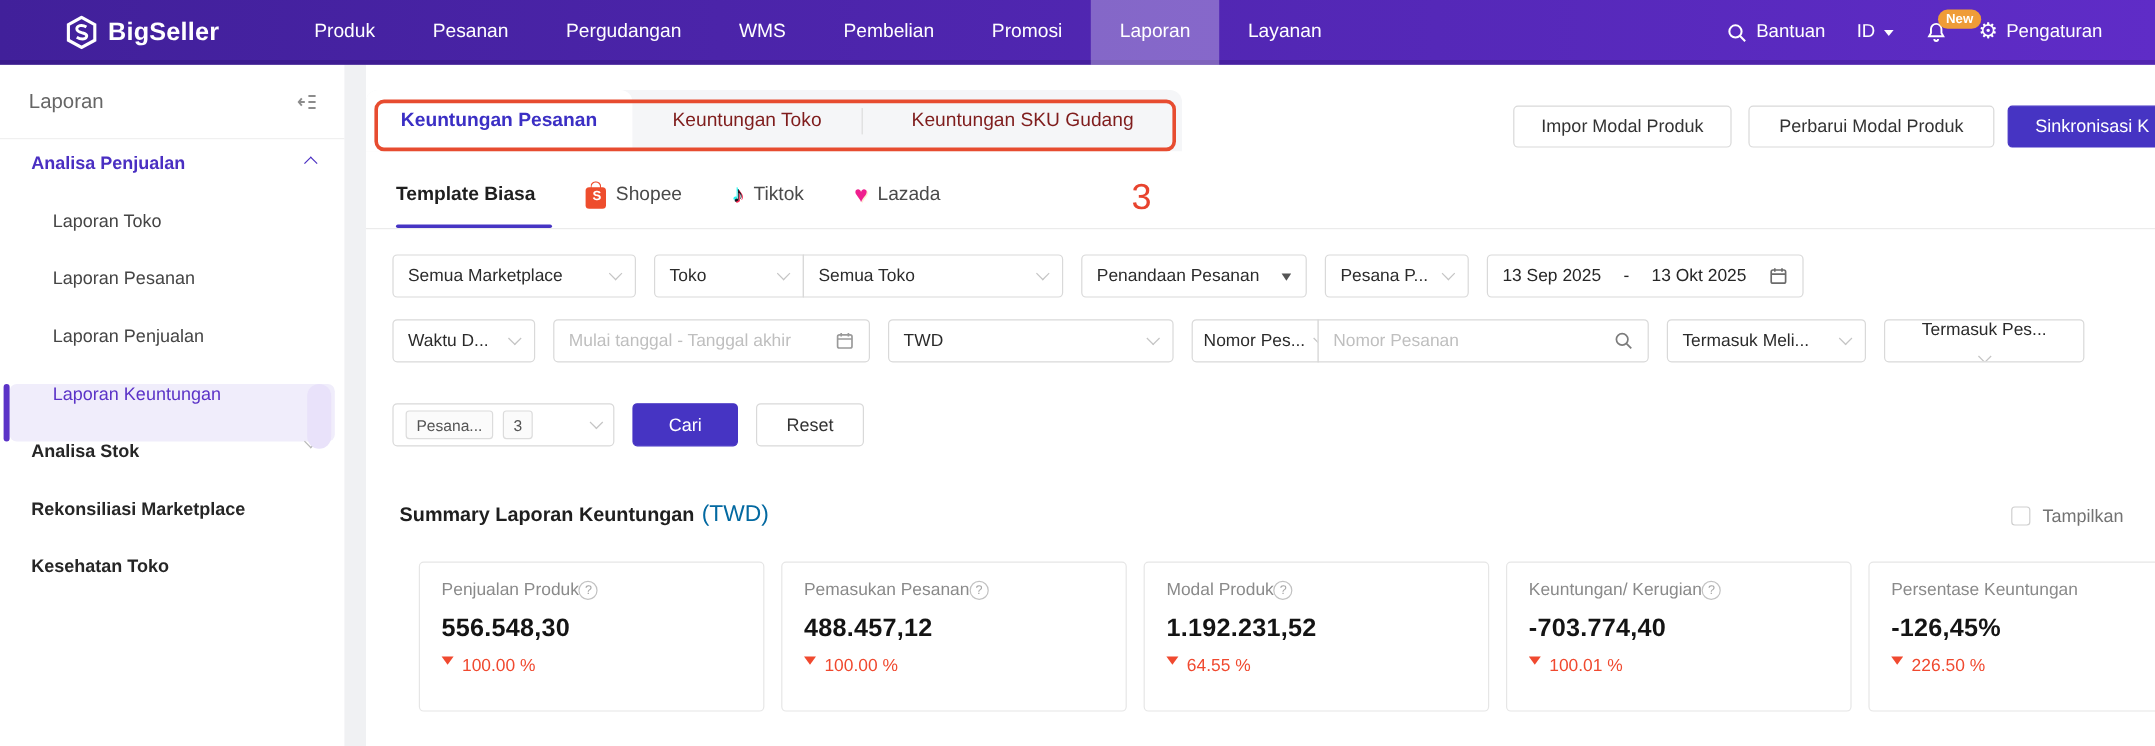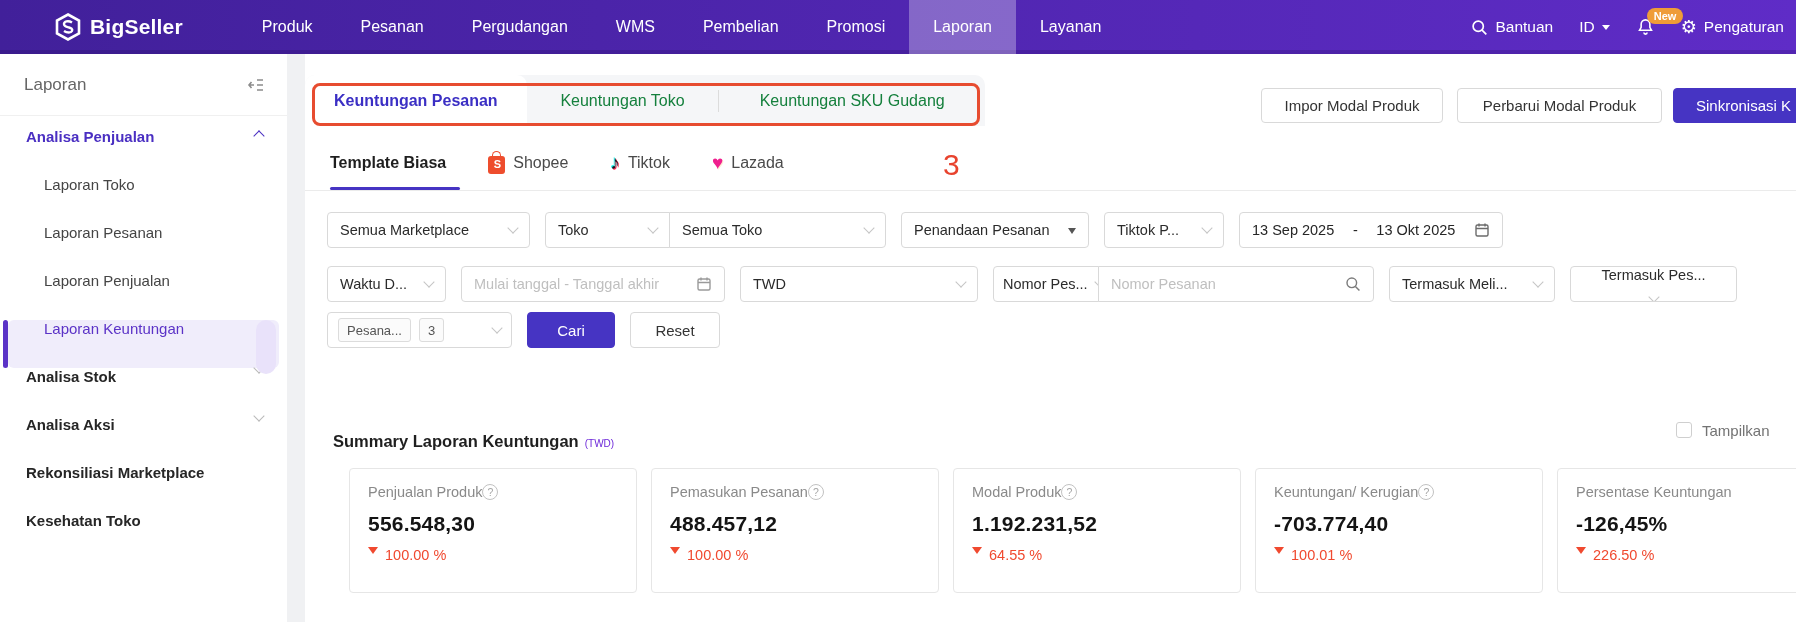--- a/index.html
+++ b/index.html
@@ -17,21 +17,21 @@
   }
   .brand { display:flex; align-items:center; gap:9px; margin-left:55px; }
   .brand-logo { display:flex; }
   .brand-name { font-size:21px; font-weight:bold; letter-spacing:.2px; }
   .nav-items { display:flex; margin-left:55px; height:54px; }
   .nav-item {
     padding:0 24px; height:54px; line-height:54px; font-size:16px;
     cursor:pointer; white-space:nowrap;
   }
   .nav-item.active { background:rgba(255,255,255,.30); }
-  .nav-right { margin-left:auto; margin-right:12px; display:flex; align-items:center; gap:26px; font-size:15.5px; }
+  .nav-right { margin-left:auto; margin-right:44px; display:flex; align-items:center; gap:26px; font-size:15.5px; }
   .nav-right .cluster { display:flex; align-items:center; gap:7px; cursor:pointer; }
   .caret-solid-w { width:0; height:0; border:4.5px solid transparent; border-top:5.5px solid #fff; margin-top:5px; }
   .bell-wrap { position:relative; display:flex; }
   .badge-new {
     position:absolute; top:-9px; left:11px; background:#ef9c38; color:#fff;
     font-size:11px; font-weight:bold; border-radius:9px; padding:1.5px 7px; line-height:13px;
   }
   .gear-icon::before { content:"⚙"; font-size:18px; line-height:18px; }
 
   
@@ -62,21 +62,21 @@
   
   .main { position:absolute; left:305px; top:54px; width:1491px; height:568px; }
   .panel-top { position:absolute; left:0; top:0; width:1491px; height:388px; background:#fff; }
   .panel-sum { position:absolute; left:0; top:348px; width:1491px; height:220px; background:#fff; }
 
   
   .tabstrip {
     position:absolute; left:0; top:21px; width:680px; height:51px;
     background:#f5f6f8; border-radius:10px 10px 0 0; display:flex; align-items:stretch;
   }
-  .tab { display:flex; align-items:center; justify-content:center; font-size:16px; color:#15803d; cursor:pointer; }
+  .tab { display:flex; align-items:center; justify-content:center; font-size:16px; color:#7f1d1d; cursor:pointer; }
   .tab.active { width:222px; background:#fff; border-radius:10px 10px 0 0; color:#3b2fc4; font-weight:bold; }
   .tab.t2 { width:192px; }
   .tab.t3 { width:266px; }
   .tab-divider { width:1px; height:22px; background:#dcdcdc; align-self:center; }
   .anno-box {
     position:absolute; left:7px; top:29px; width:668px; height:43px;
     border:3px solid #e74c30; border-radius:8px; z-index:5; pointer-events:none;
   }
   .anno-num { position:absolute; left:638px; top:94px; font-size:30px; color:#e8432e; z-index:5; }
 
@@ -95,21 +95,21 @@
   .subtab-underline { position:absolute; left:25px; top:133px; width:130px; height:3px; background:#4634c3; border-radius:2px; }
   .subtab-divider { position:absolute; left:0; top:136px; width:1491px; height:1px; background:#ebebeb; }
   .shopee-ic { width:17px; height:18px; background:#ee4d2d; border-radius:3px; position:relative; margin-top:3px; }
   .shopee-ic::before { content:""; position:absolute; top:-5px; left:4px; width:7px; height:7px; border:1.6px solid #ee4d2d; border-bottom:none; border-radius:5px 5px 0 0; }
   .shopee-ic::after { content:"S"; position:absolute; left:5.5px; top:2px; color:#fff; font-size:11px; font-weight:bold; }
   .tiktok-ic::before { content:"♪"; font-size:19px; color:#161823; text-shadow:1px 1px 0 #fe2c55, -1px -1px 0 #25f4ee; }
   .lazada-ic::before { content:"♥"; font-size:19px; color:#ef1f8e; text-shadow:1px 1px 0 #f8a11d33; }
 
   
   .frow { position:absolute; left:22px; display:flex; gap:15px; }
-  .frow1 { top:158px; } .frow2 { top:212px; } .frow3 { top:258px; }
+  .frow1 { top:158px; } .frow2 { top:212px; } .frow3 { top:282px; }
   .sel, .inputwrap {
     height:36px; border:1px solid #d9d9d9; border-radius:4px; background:#fff;
     display:flex; align-items:center; padding:0 12px; font-size:14.5px; color:#2b2b2b;
     white-space:nowrap; justify-content:space-between; gap:8px; overflow:hidden;
   }
   .sel { cursor:pointer;text-align:center; }
   .group { display:flex; }
   .group > :first-child { border-radius:4px 0 0 4px; }
   .group > :last-child { border-radius:0 4px 4px 0; margin-left:-1px; }
   .caret-solid-d { width:0; height:0; border:4.5px solid transparent; border-top:6px solid #555; margin-top:5px; flex:none; }
@@ -117,21 +117,21 @@
   .inputwrap input { border:none; outline:none; flex:1; font-size:14.5px; font-family:inherit; color:#2b2b2b; min-width:0; background:transparent; }
   .inputwrap input::placeholder { color:#bfbfbf; }
   .datebox span { color:#262626; }
   .tagbox { height:24px; border:1px solid #dcdcdc; border-radius:3px; background:#fbfbfb; display:flex; align-items:center; padding:0 8px; font-size:13px; color:#555; }
   .btn-cari { width:88px; height:36px; }
   .btn-reset { width:90px; height:36px; }
 
   
   .sum-title-row { position:absolute; left:28px; top:16px; display:flex; align-items:baseline; gap:6px; }
   .sum-title { font-size:16.5px; font-weight:bold; color:#1f1f1f; }
-  .sum-cur { font-size:10px; color:#6d28d9;margin-top:20px; }
+  .sum-cur { font-size:19px; color:#0369a1; }
   .cb { position:absolute; left:1371px; top:20px; width:16px; height:16px; border:1px solid #cfcfcf; border-radius:3px; background:#fff; cursor:pointer; }
   .cb-label { position:absolute; left:1397px; top:20px; font-size:15px; color:#737373; white-space:nowrap; }
   .cards { position:absolute; left:44px; top:66px; display:flex; gap:14px; }
   .card { width:288px; height:125px; border:1px solid #e6e6e6; border-radius:4px; background:#fff; padding:15px 18px; flex:none; }
   .card-head { display:flex; justify-content:flex-start; align-items:center; }
   .card-label { font-size:14.5px; color:#8a8a8a; white-space:nowrap; }
   .qmark { width:16px; height:16px; border:1px solid #c2c2c2; border-radius:50%; display:flex; align-items:center; justify-content:center; flex:none; cursor:pointer; }
   .qmark::before { content:"?"; font-size:10.5px; color:#a6a6a6; }
   .card-value { margin-top:12px; font-size:21px; font-weight:bold; color:#141414; letter-spacing:.2px; }
   .card-delta { margin-top:11px; display:flex; gap:7px; font-size:14.5px; color:#f0492f; }
@@ -209,24 +209,20 @@
       <span>Laporan Penjualan</span>
     </div>
     <div class="mi mi-child active">
       <span>Laporan Keuntungan</span>
     </div>
     <div class="mi mi-group">
       <span>Analisa Stok</span>
       <span class="chev down"></span>
     </div>
     <div class="mi mi-group">
-      <span>Analisa Aksi</span>
-      <span class="chev down"></span>
-    </div>
-    <div class="mi mi-group">
       <span>Rekonsiliasi Marketplace</span>
     </div>
     <div class="mi mi-group">
       <span>Kesehatan Toko</span>
     </div>
   </div>
 </div>
 <div class="side-pill"></div>
 
 <div class="main">
@@ -277,21 +273,21 @@
         <div class="sel" style="width:217px;">
           <span>Semua Toko</span>
           <span class="chev-grey"></span>
         </div>
       </div>
       <div class="sel" style="width:188px;">
         <span>Penandaan Pesanan</span>
         <span class="caret-solid-d"></span>
       </div>
       <div class="sel" style="width:120px;">
-        <span>Tiktok P...</span>
+        <span>Pesana P...</span>
         <span class="chev-grey"></span>
       </div>
       <div class="sel datebox" style="width:264px;">
         <span>13 Sep 2025</span>
         <span>-</span>
         <span>13 Okt 2025</span>
         <svg width="16" height="16" viewBox="0 0 16 16" fill="none">
             <rect x="2" y="3" width="12" height="11" rx="1.5" stroke="#6b6b6b" stroke-width="1.4"></rect>
             <path d="M5 1.5v3M11 1.5v3M2 6.5h12" stroke="#6b6b6b" stroke-width="1.4"></path>
           </svg>

